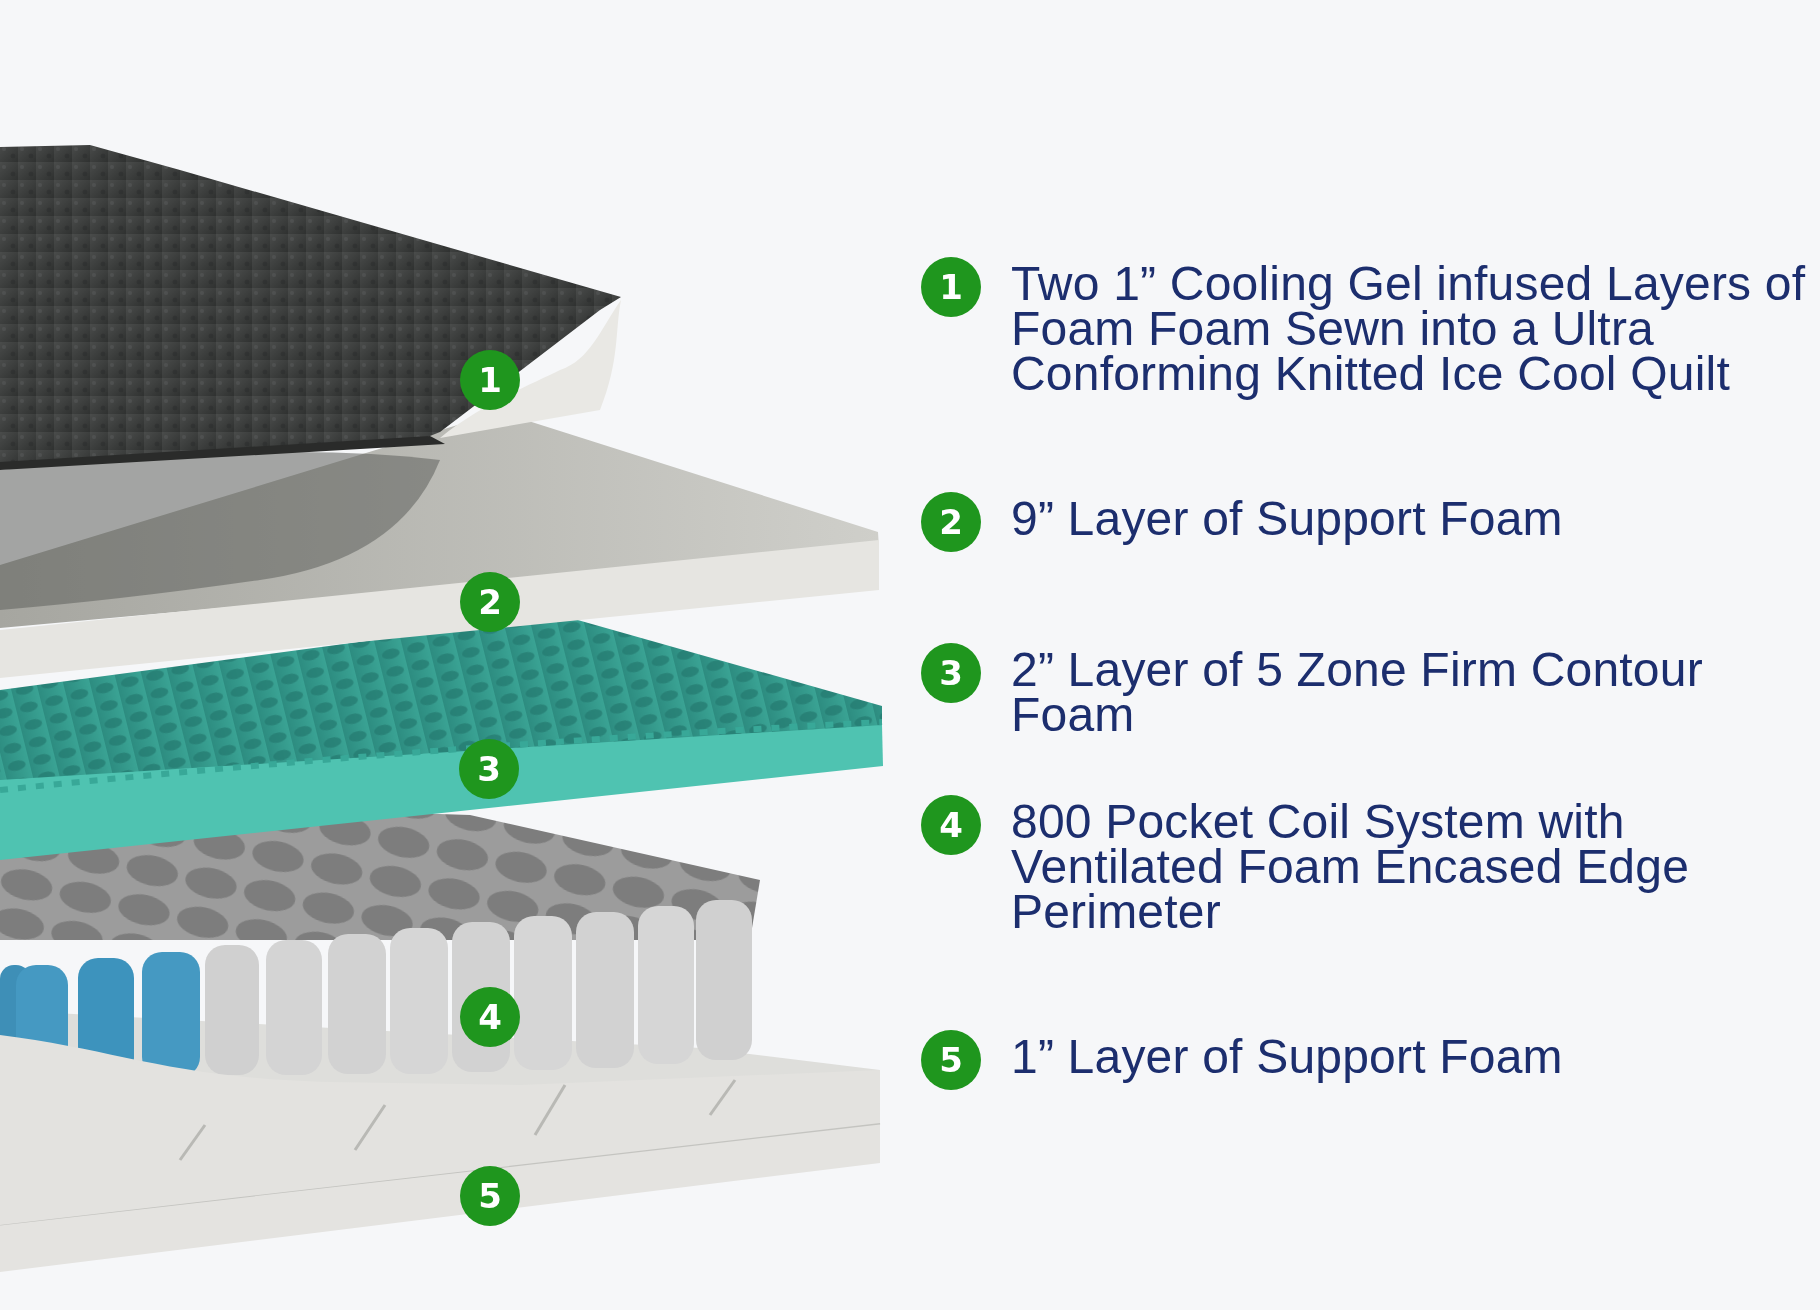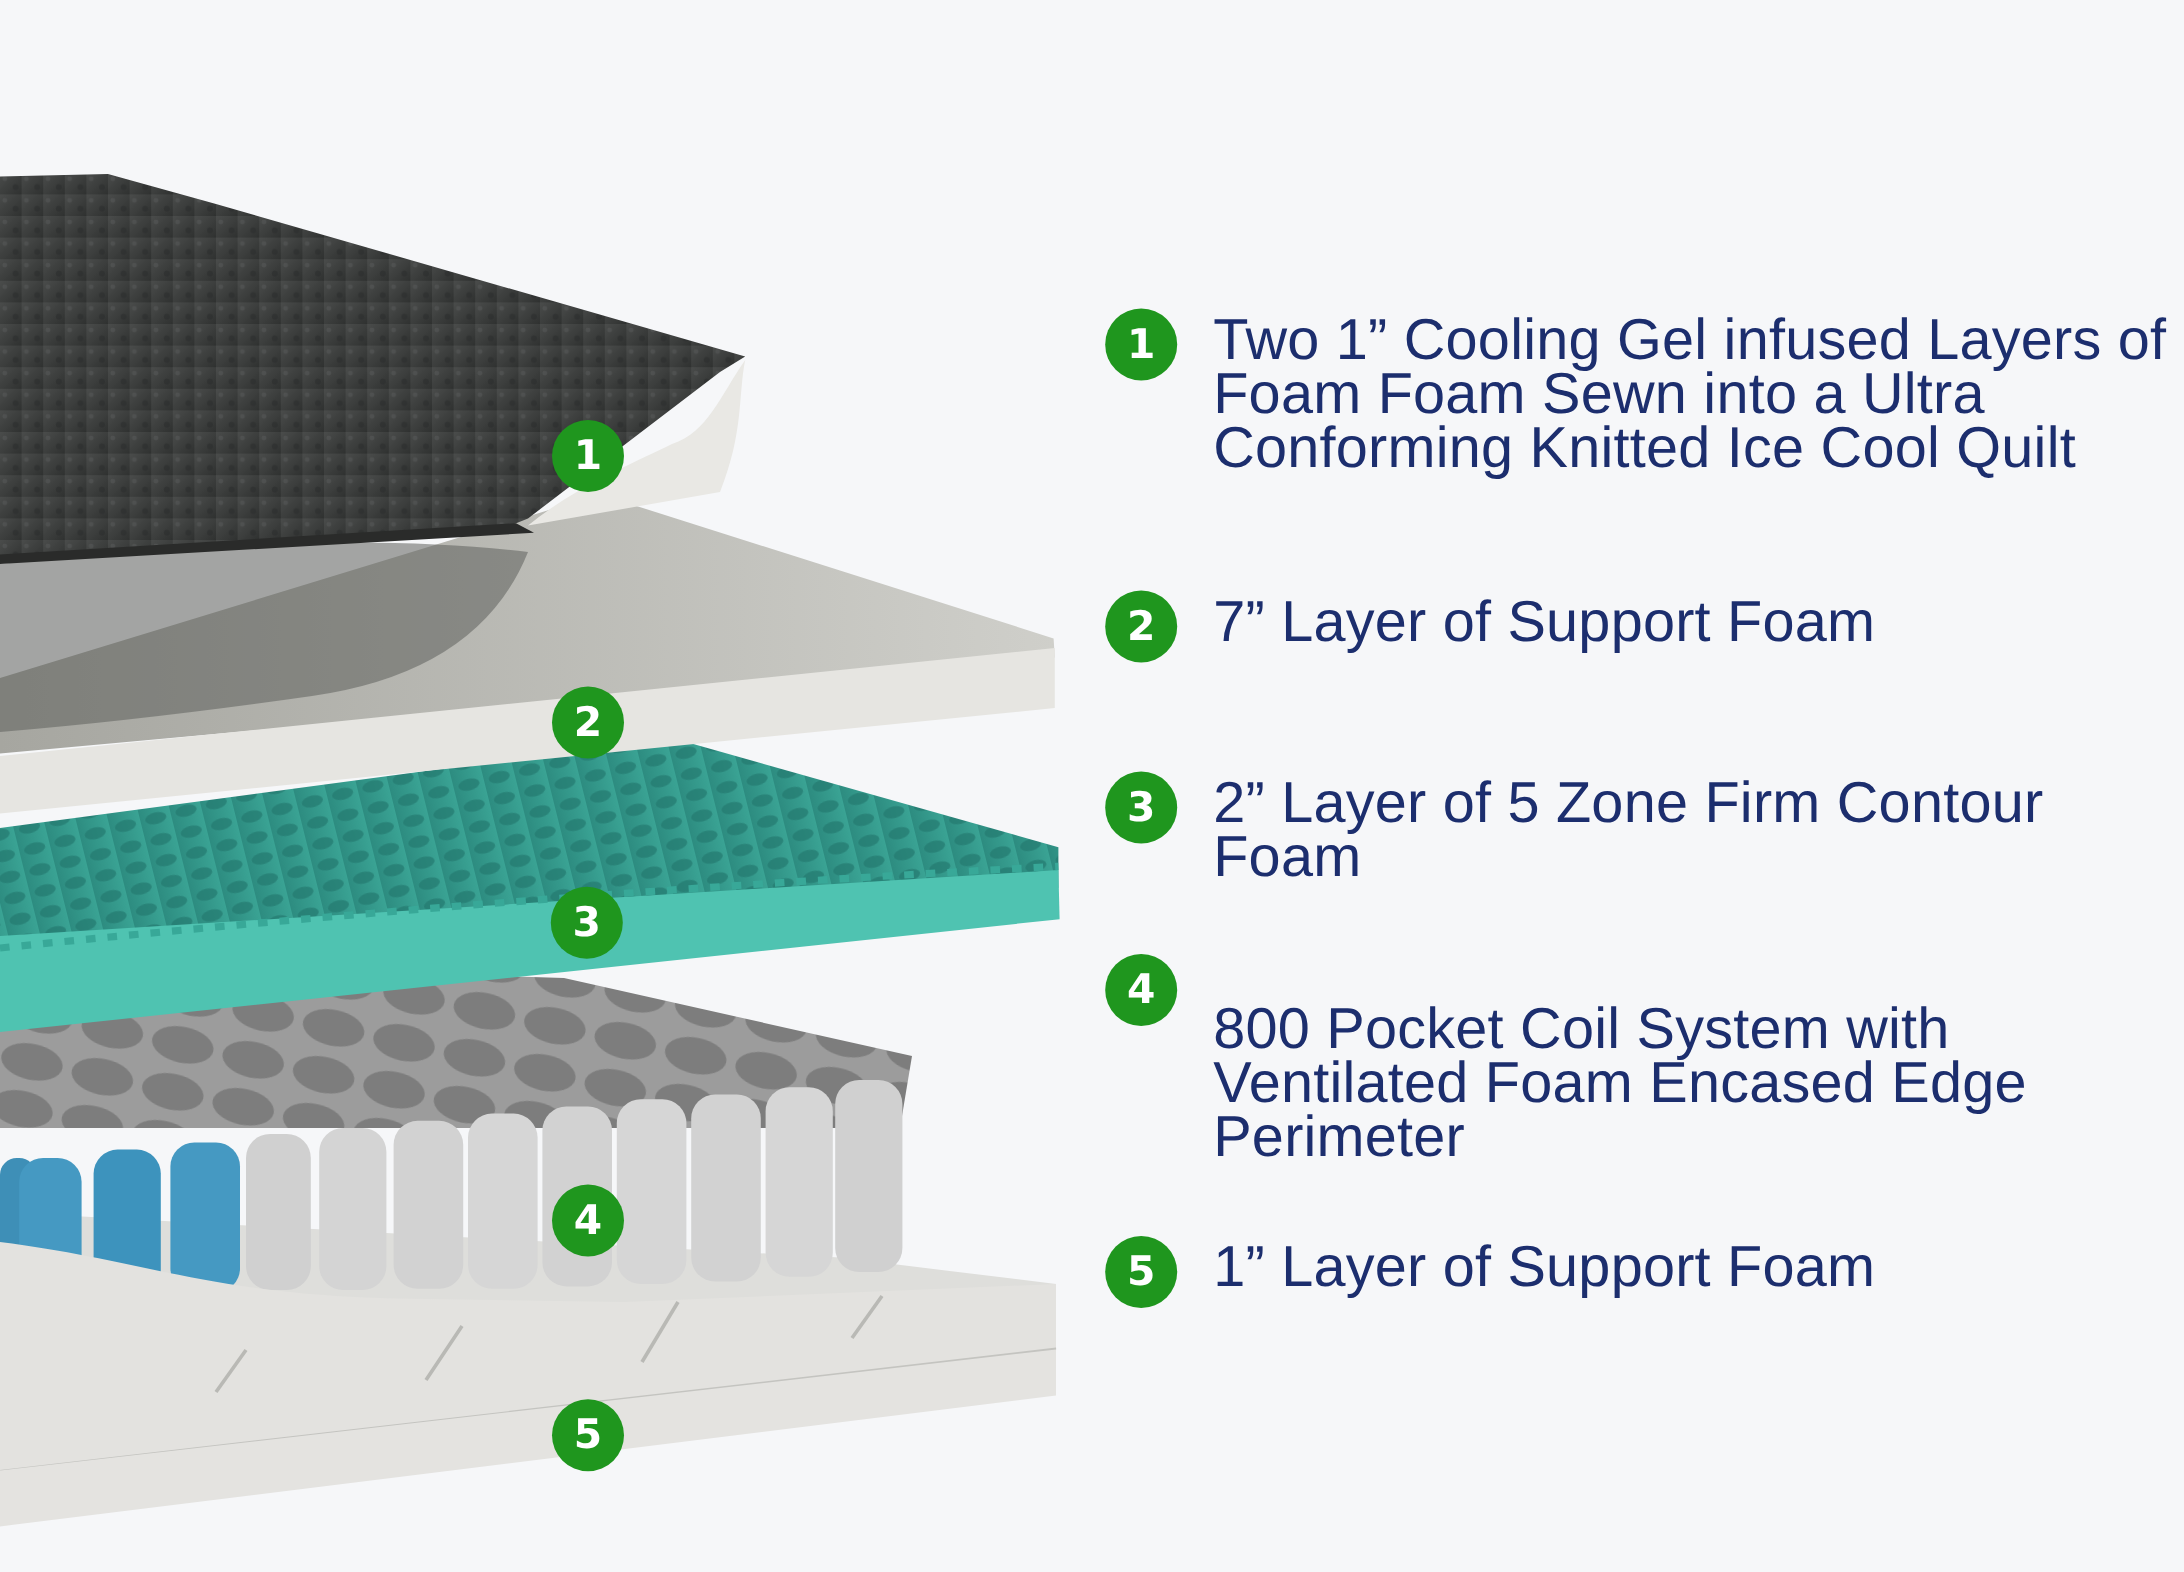--- a/index.html
+++ b/index.html
@@ -96,27 +96,27 @@
 <div class="badge img-badge" style="left:490px;top:1017px;">4</div>
 <div class="badge img-badge" style="left:490px;top:1196px;">5</div>
 
 <div>
   <div class="layer-item" style="top:257px;">
     <div class="badge">1</div>
     <div class="layer-text">Two 1” Cooling Gel infused Layers of Foam Foam Sewn into a Ultra Conforming Knitted Ice Cool Quilt</div>
   </div>
   <div class="layer-item" style="top:492px;">
     <div class="badge">2</div>
-    <div class="layer-text">7” Layer of Support Foam</div>
+    <div class="layer-text">9” Layer of Support Foam</div>
   </div>
   <div class="layer-item" style="top:643px;">
     <div class="badge">3</div>
     <div class="layer-text">2” Layer of 5 Zone Firm Contour Foam</div>
   </div>
   <div class="layer-item" style="top:795px;">
     <div class="badge">4</div>
-    <div class="layer-text" style="width:720px;margin-top:36px;">800 Pocket Coil System with Ventilated Foam Encased Edge Perimeter</div>
+    <div class="layer-text" style="width:720px;">800 Pocket Coil System with Ventilated Foam Encased Edge Perimeter</div>
   </div>
   <div class="layer-item" style="top:1030px;">
     <div class="badge">5</div>
     <div class="layer-text">1” Layer of Support Foam</div>
   </div>
 </div>
 
 </body></html>

